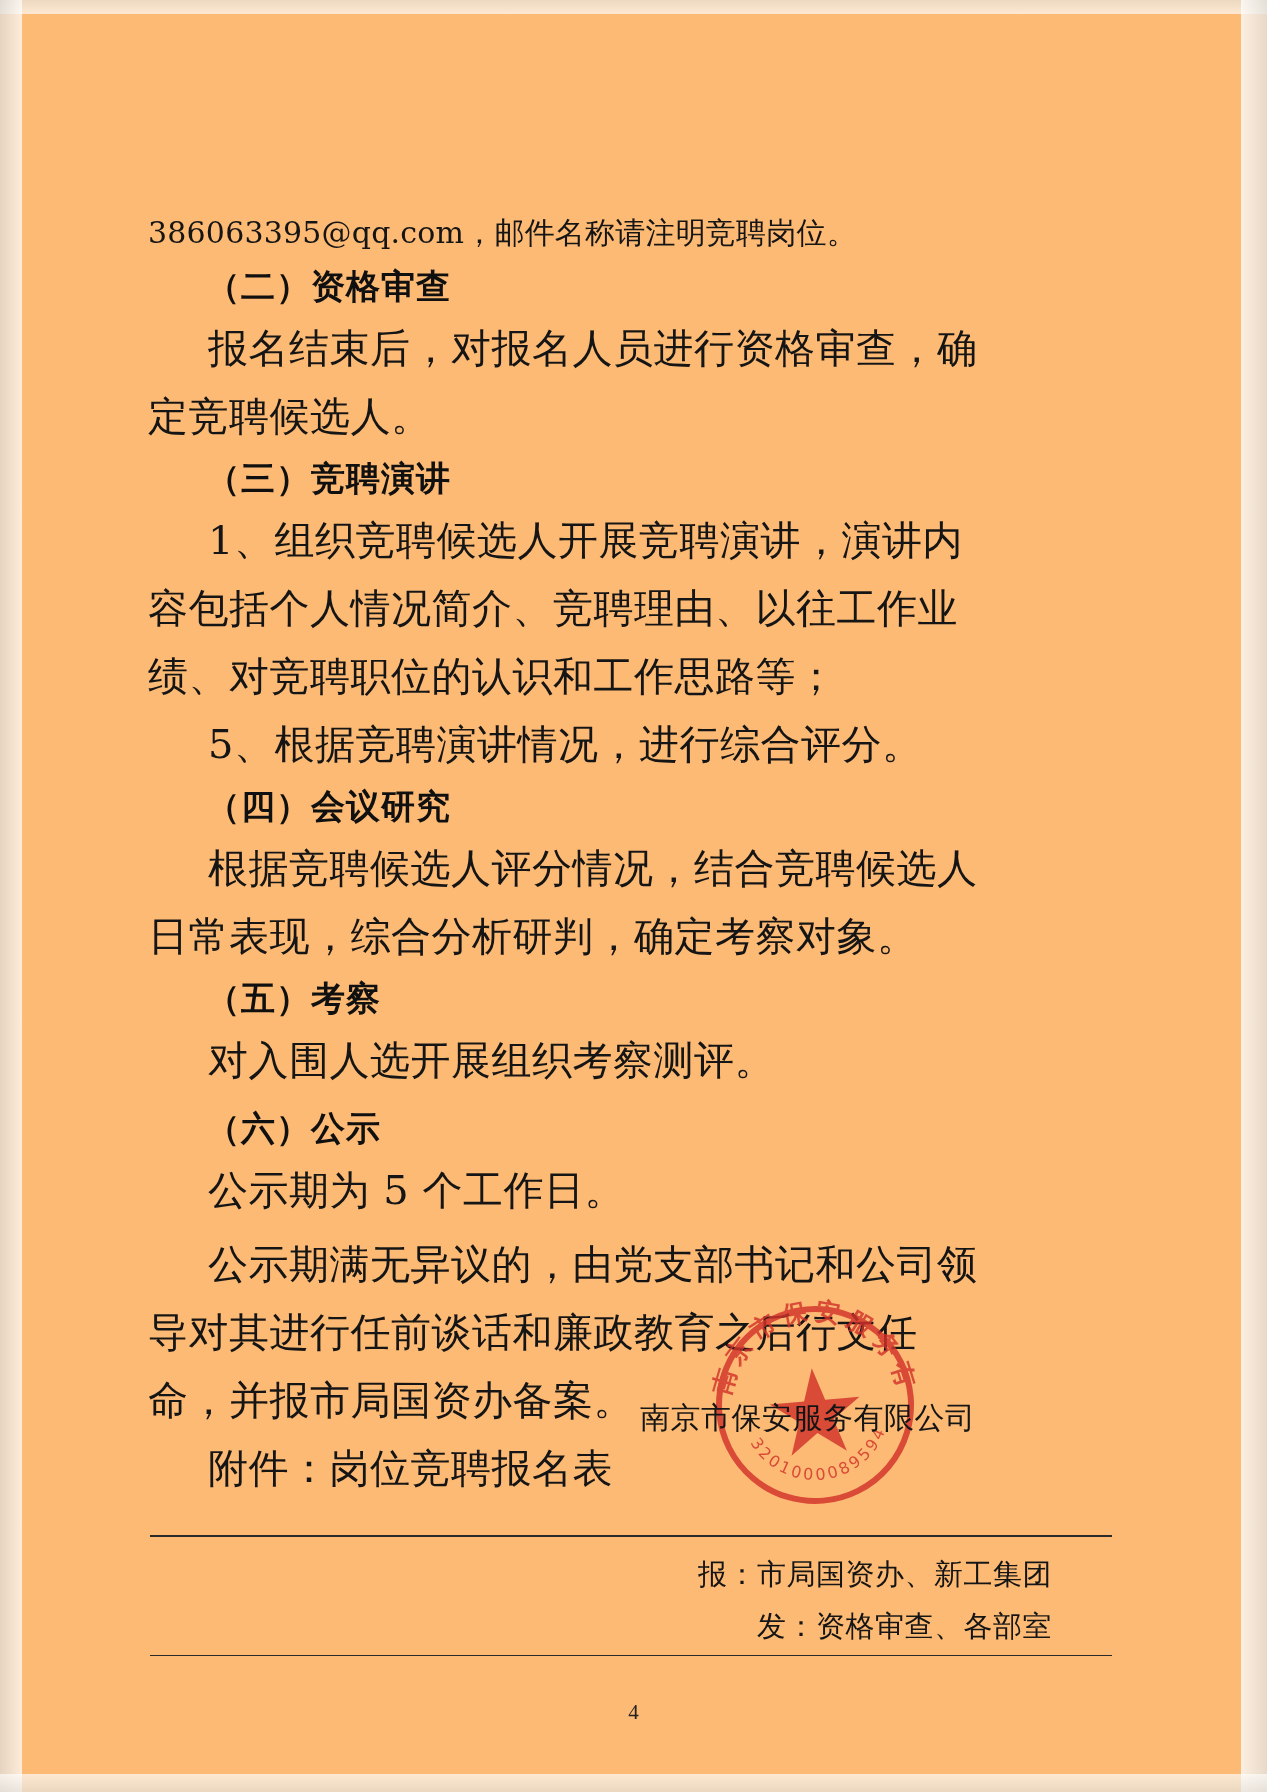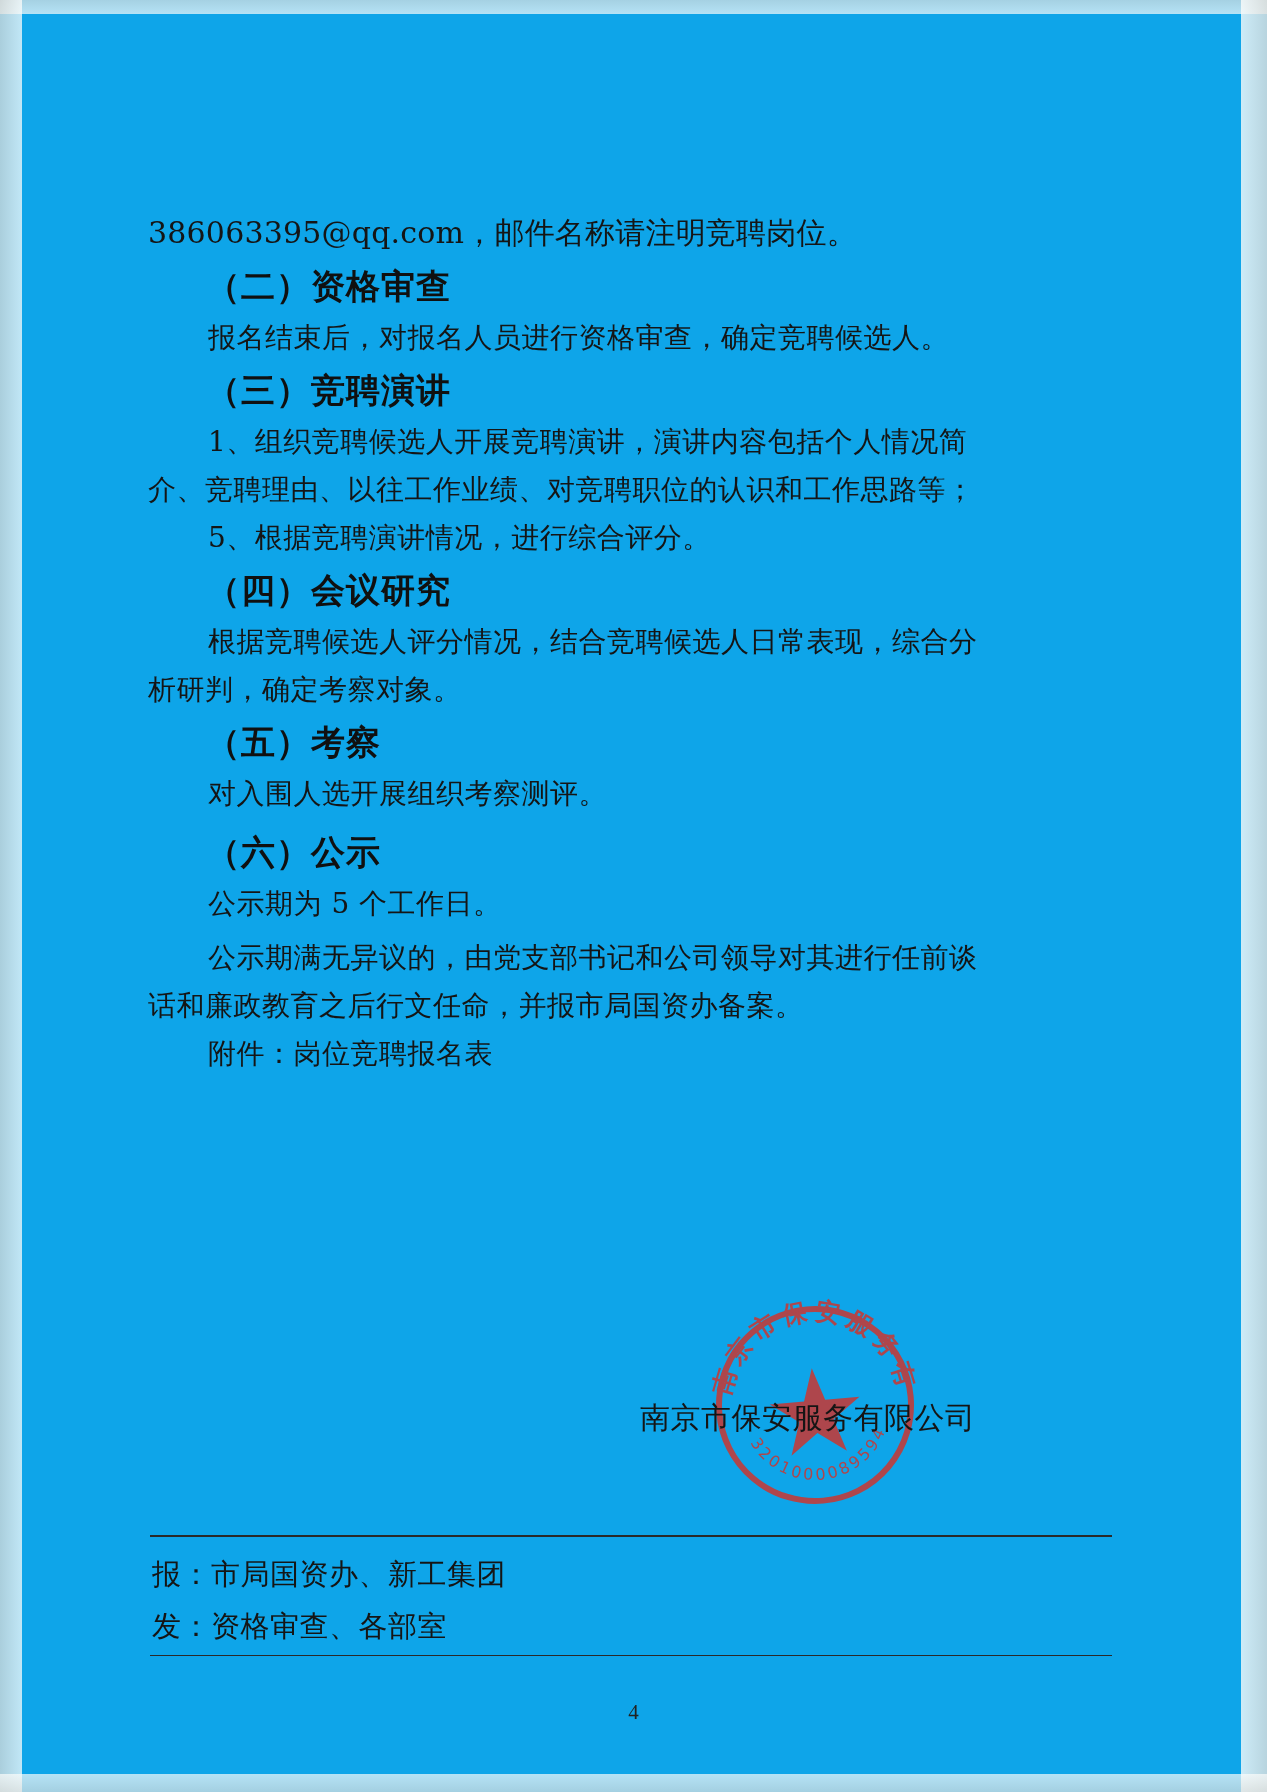--- a/index.html
+++ b/index.html
@@ -11,21 +11,21 @@
     width: 1267px;
     height: 1792px;
     position: relative;
     font-family: "Liberation Serif", serif;
     color: #1a1a1a;
     overflow: hidden;
   }
   .page {
     position: absolute;
     inset: 0;
-    background: #0ea5e9;
+    background: #fdba74;
   }
   
   .scan-edge-left {
     position: absolute;
     left: 0; top: 0; bottom: 0;
     width: 22px;
     background: linear-gradient(to right, #dedcd8, #fdfdfb);
     opacity: .75;
   }
   .scan-edge-right {
@@ -51,22 +51,22 @@
   }
 
   .content {
     position: absolute;
     left: 148px;
     top: 208px;
     width: 840px;
   }
 
   .line {
-    font-size: 28px;
-    line-height: 48px;
+    font-size: 40px;
+    line-height: 68px;
     letter-spacing: 0.5px;
     white-space: pre-wrap;
     color: #151515;
   }
   .line.body {
     font-family: "DejaVu Serif", "Liberation Serif", serif;
   }
   .indent {
     text-indent: 60px;
   }
@@ -123,20 +123,21 @@
     left: 150px;
     top: 1655px;
     width: 962px;
     border-top: 1.5px solid #2a2a2a;
   }
   .footer-lines {
     position: absolute;
     left: 152px;
     top: 1548px;
     width: 900px;
+    text-align: right;
   }
   .footer-line {
     font-size: 29px;
     line-height: 52px;
     letter-spacing: 0.5px;
     color: #151515;
   }
   .page-number {
     position: absolute;
     left: 0;

